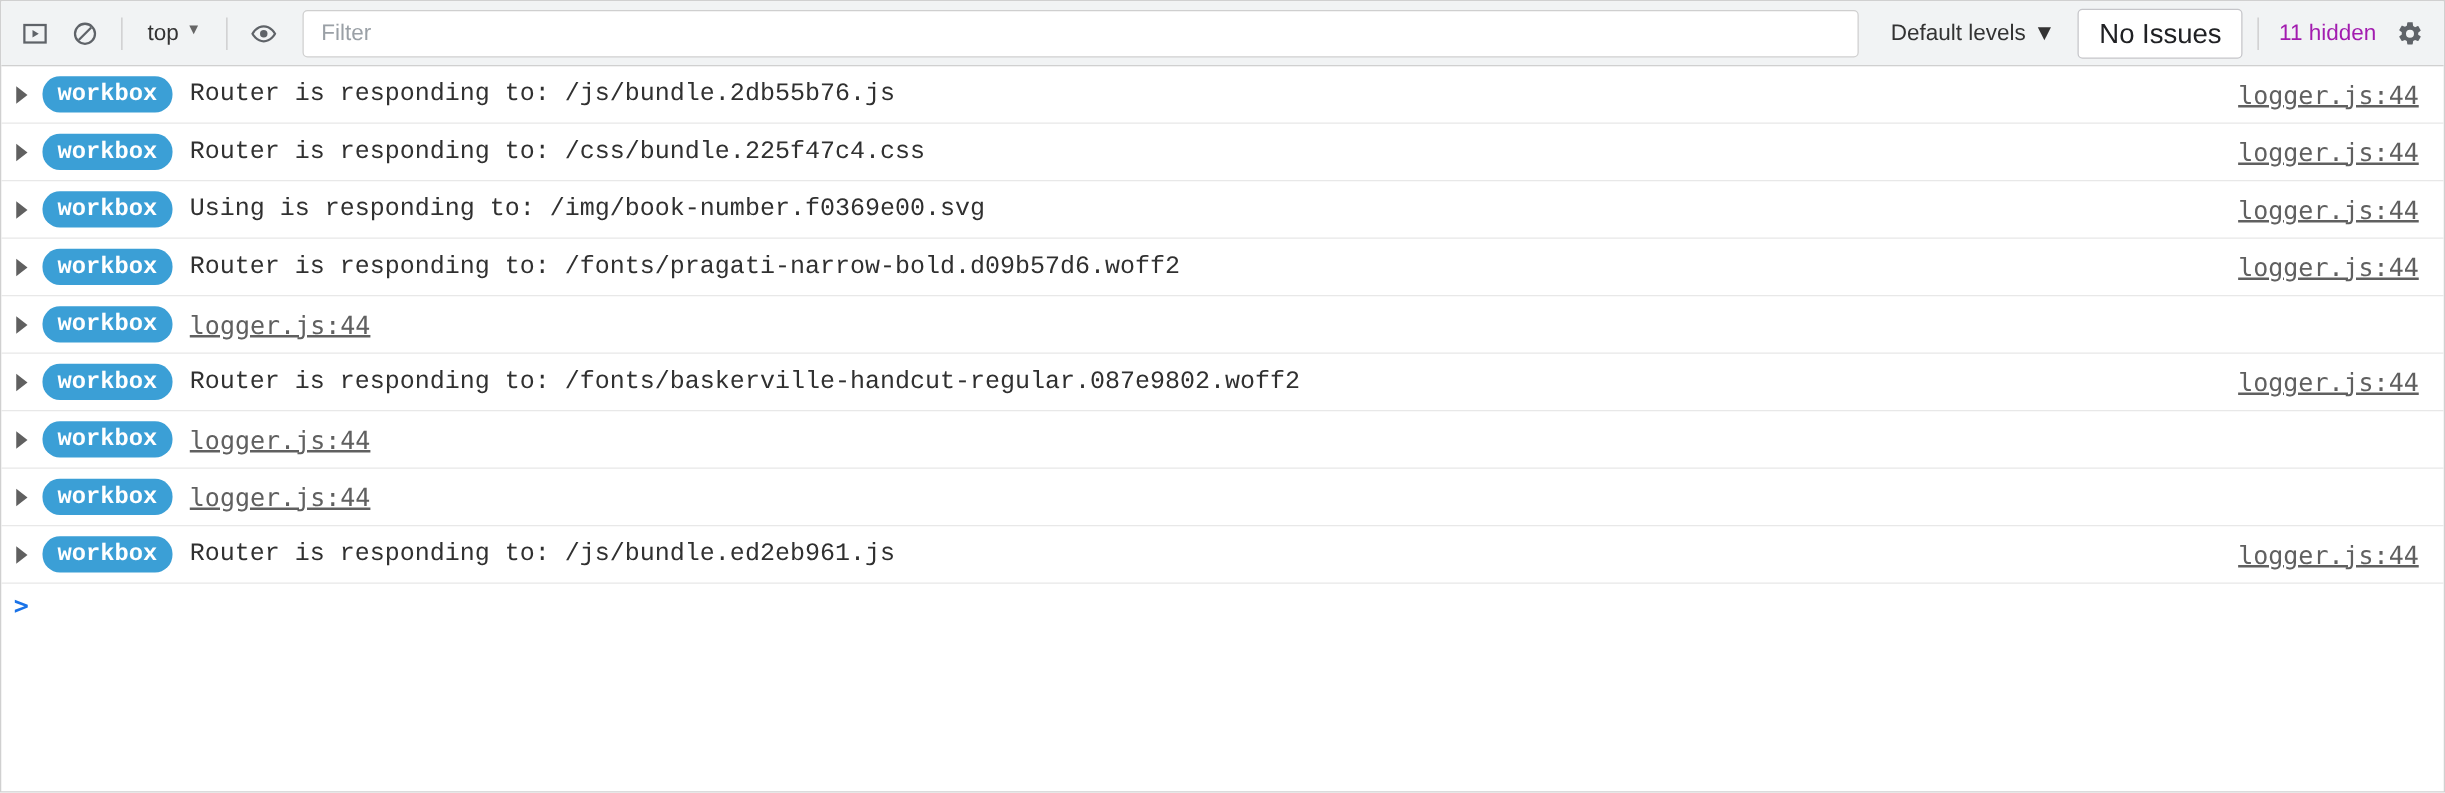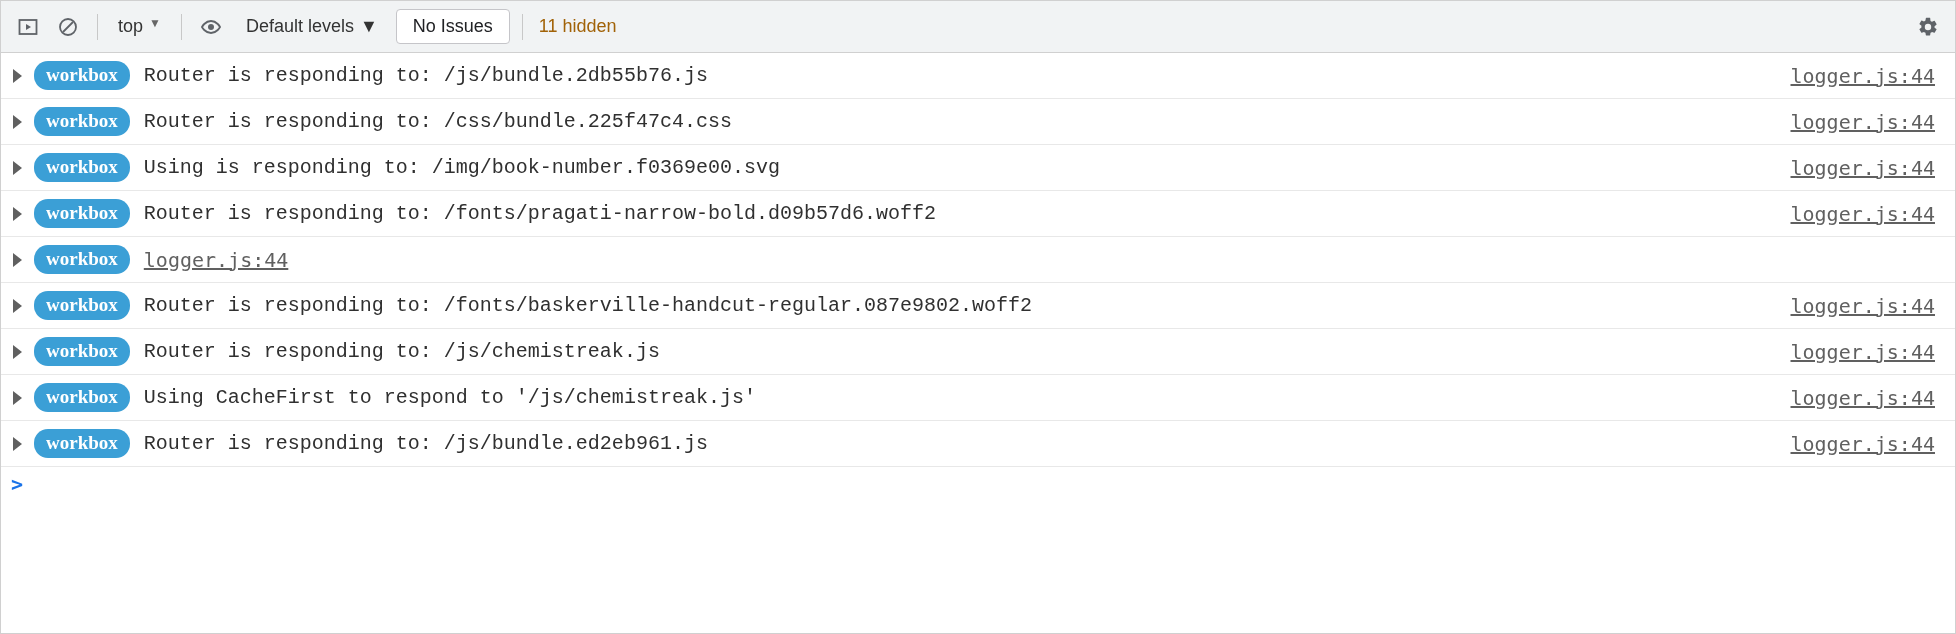--- a/index.html
+++ b/index.html
@@ -67,26 +67,26 @@
   font-size: 18px;
   padding: 4px 12px;
   cursor: pointer;
   gap: 6px;
 }
 .issues-btn {
   background: #fff;
   border: 1px solid #c5c5c9;
   border-radius: 4px;
   padding: 6px 16px;
-  font-size: 18px;
+  font-size: 22px;
   color: #202124;
   cursor: pointer;
 }
 .hidden-text {
-  color: #a16207;
+  color: #a21caf;
   font-size: 18px;
   padding: 0 4px;
 }
 .gear {
   width: 34px;
   height: 34px;
   display: flex;
   align-items: center;
   justify-content: center;
   color: #5f6368;
@@ -113,21 +113,21 @@
   cursor: pointer;
 }
 .pill {
   background: #3b9fd6;
   color: #fff;
   font-weight: bold;
   border-radius: 14px;
   padding: 3px 12px 4px;
   font-size: 19px;
   margin-right: 14px;
-  font-family: Liberation Serif, serif;
+  font-family: Liberation Mono, monospace;
 }
 .msg { flex: 1; white-space: pre; overflow: hidden; text-overflow: ellipsis; }
 .src {
   color: #606060;
   text-decoration: underline;
   cursor: pointer;
   font-family: Menlo, Consolas, monospace;
   font-size: 20px;
   padding-right: 8px;
 }
@@ -165,20 +165,21 @@
     <span>top</span>
     <span class="tri">▼</span>
   </div>
   <div class="divider"></div>
   <div class="tool-btn">
     <svg width="22" height="22" viewBox="0 0 22 22">
       <path d="M11 5 C5 5 2 11 2 11 s3 6 9 6 s9-6 9-6 S17 5 11 5z" fill="none" stroke="#5f6368" stroke-width="1.8"></path>
       <circle cx="11" cy="11" r="3" fill="#5f6368"></circle>
     </svg>
   </div>
+  <input class="filter-input" type="text" placeholder="Filter" style="">
   <div class="levels-select">
     <span>Default levels</span>
     <span class="tri">▼</span>
   </div>
   <button class="issues-btn">No Issues</button>
   <div class="divider"></div>
   <span class="hidden-text">11 hidden</span>
   <div class="gear">
     <svg width="22" height="22" viewBox="0 0 24 24">
       <path fill="#5f6368" d="M19.14,12.94a7.14,7.14,0,0,0,.05-.94,7.14,7.14,0,0,0-.05-.94l2.03-1.58a.5.5,0,0,0,.12-.64l-1.92-3.32a.5.5,0,0,0-.61-.22l-2.39.96a7.03,7.03,0,0,0-1.62-.94l-.36-2.54A.5.5,0,0,0,13.9,2h-3.8a.5.5,0,0,0-.49.42L9.25,4.96a7.03,7.03,0,0,0-1.62.94l-2.39-.96a.5.5,0,0,0-.61.22L2.71,8.48a.5.5,0,0,0,.12.64l2.03,1.58a7.14,7.14,0,0,0-.05.94,7.14,7.14,0,0,0,.05.94L2.83,14.16a.5.5,0,0,0-.12.64l1.92,3.32a.5.5,0,0,0,.61.22l2.39-.96a7.03,7.03,0,0,0,1.62.94l.36,2.54a.5.5,0,0,0,.49.42h3.8a.5.5,0,0,0,.49-.42l.36-2.54a7.03,7.03,0,0,0,1.62-.94l2.39.96a.5.5,0,0,0,.61-.22l1.92-3.32a.5.5,0,0,0-.12-.64ZM12,15.5A3.5,3.5,0,1,1,15.5,12,3.5,3.5,0,0,1,12,15.5Z"></path>
@@ -218,27 +219,25 @@
     </div>
     <div class="log-row">
       <div class="arrow"></div>
       <span class="pill">workbox</span>
       <span class="msg">Router is responding to: /fonts/baskerville-handcut-regular.087e9802.woff2</span>
       <span class="src">logger.js:44</span>
     </div>
     <div class="log-row">
       <div class="arrow"></div>
       <span class="pill">workbox</span>
-      <span class="msg">Router is responding to: /js/chemistreak.js</span>
-      <span class="src">logger.js:44</span>
-    </div>
-    <div class="log-row">
-      <div class="arrow"></div>
-      <span class="pill">workbox</span>
-      <span class="msg">Using CacheFirst to respond to '/js/chemistreak.js'</span>
+      <span class="src">logger.js:44</span>
+    </div>
+    <div class="log-row">
+      <div class="arrow"></div>
+      <span class="pill">workbox</span>
       <span class="src">logger.js:44</span>
     </div>
     <div class="log-row">
       <div class="arrow"></div>
       <span class="pill">workbox</span>
       <span class="msg">Router is responding to: /js/bundle.ed2eb961.js</span>
       <span class="src">logger.js:44</span>
     </div>
   </div>
 

